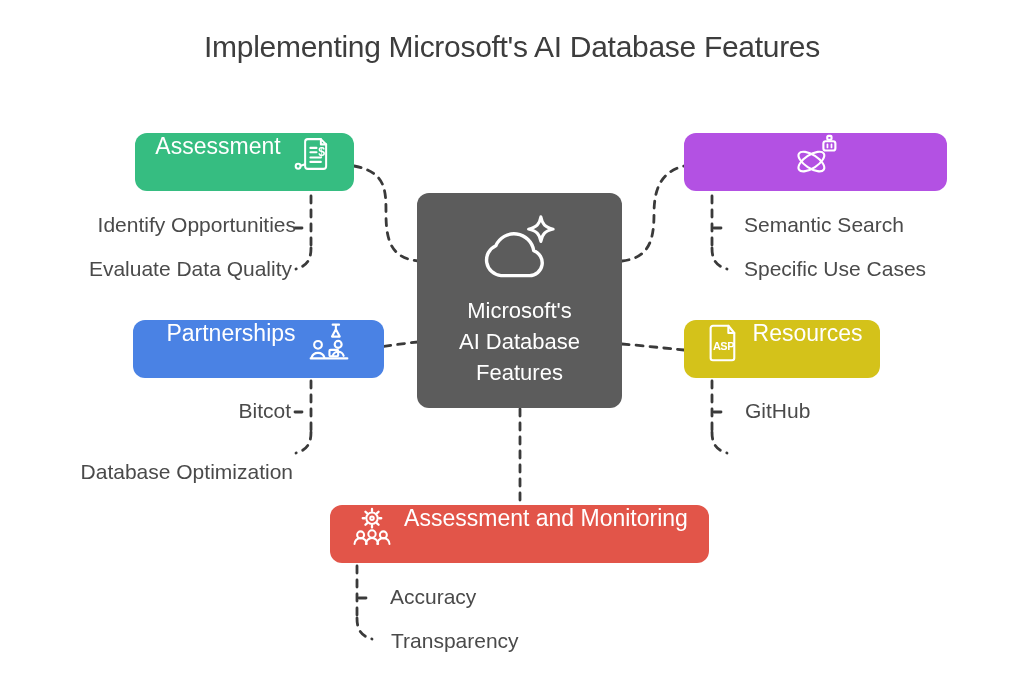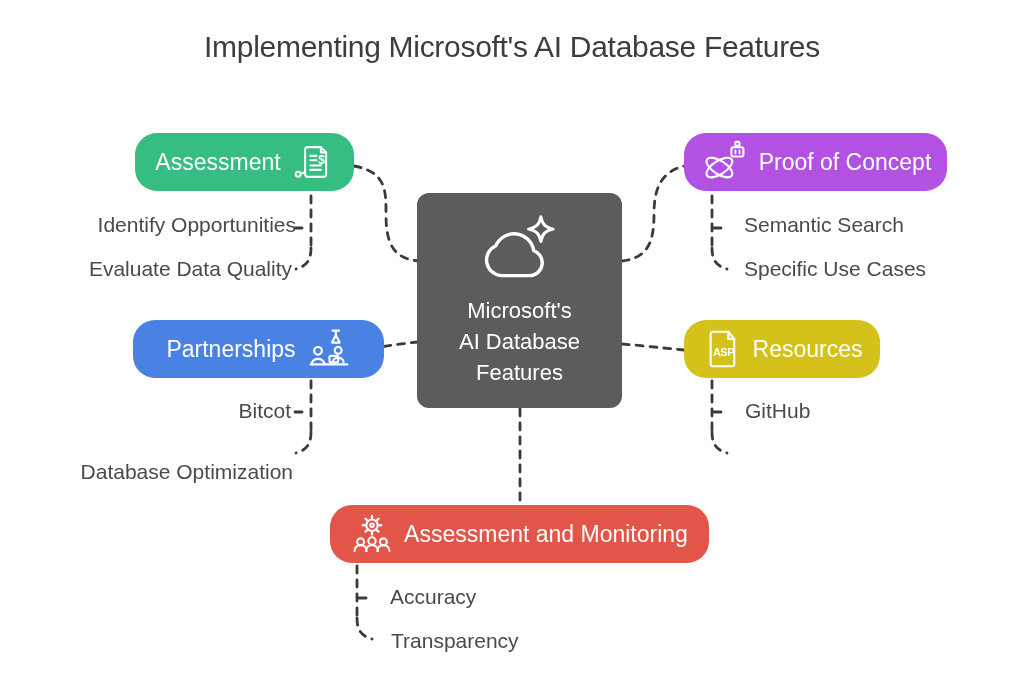--- a/index.html
+++ b/index.html
@@ -8,22 +8,22 @@
     font-family:"Liberation Sans",sans-serif;overflow:hidden;margin:0 auto;
   }
   .title{
     position:absolute;top:30px;left:0;width:100%;text-align:center;
     font-size:30px;font-weight:400;color:#3d3d3d;letter-spacing:-0.3px;
   }
   svg.wires{position:absolute;left:0;top:0;pointer-events:none;}
   .wire{fill:none;stroke:#3a3a3a;stroke-width:2.8;stroke-dasharray:7 7;stroke-linecap:round;}
 
   .node{
-    position:absolute;display:flex;align-items:center;justify-content:center;
-    gap:11px;border-radius:22px;color:#ffffff;font-size:23px;
+    position:absolute;display:flex;align-items:flex-start;justify-content:center;
+    gap:11px;border-radius:12px;color:#ffffff;font-size:23px;
   }
   .node .node-label{white-space:nowrap;}
   .node .icon{display:flex;align-items:center;}
   .n-assessment{left:135px;top:133px;width:219px;height:58px;background:#36bd81;}
   .n-poc{left:684px;top:133px;width:263px;height:58px;background:#b351e3;}
   .n-partnerships{left:133px;top:320px;width:251px;height:58px;background:#4a82e4;}
   .n-resources{left:684px;top:320px;width:196px;height:58px;background:#d4c21a;}
   .n-governance{left:330px;top:505px;width:379px;height:58px;background:#e25549;}
 
   .center-node{
@@ -118,21 +118,20 @@
   <div class="node n-poc">
     <span class="icon">
       <svg width="48" height="46" viewBox="0 0 52 48">
         <ellipse class="ic" cx="21" cy="30" rx="16" ry="7.2" transform="rotate(-33 21 30)"></ellipse>
         <ellipse class="ic" cx="21" cy="30" rx="16" ry="7.2" transform="rotate(33 21 30)"></ellipse>
         <rect class="ic" x="34" y="8" width="13" height="10" rx="2.5"></rect>
         <rect class="ic" x="38.2" y="2.2" width="4.6" height="4.2" rx="1"></rect>
         <path class="ic" style="stroke-width:1.9" d="M38.4 11.3 v3.4 M42.8 11.3 v3.4"></path>
       </svg>
     </span>
-    <span class="node-label">Proof of Concept</span>
   </div>
 
   <div class="node n-partnerships">
     <span class="node-label">Partnerships</span>
     <span class="icon">
       <svg width="44" height="46" viewBox="0 0 48 48">
         <path class="ic" d="M28 4 h7 M31.5 4 v5 M31.5 9 l-4.2 8 h8.4 Z"></path>
         <circle class="ic" cx="12" cy="26" r="4.2"></circle>
         <path class="ic" d="M5 40 a7.3 7.3 0 0 1 14 0"></path>
         <circle class="ic" cx="34" cy="25.5" r="3.8"></circle>

